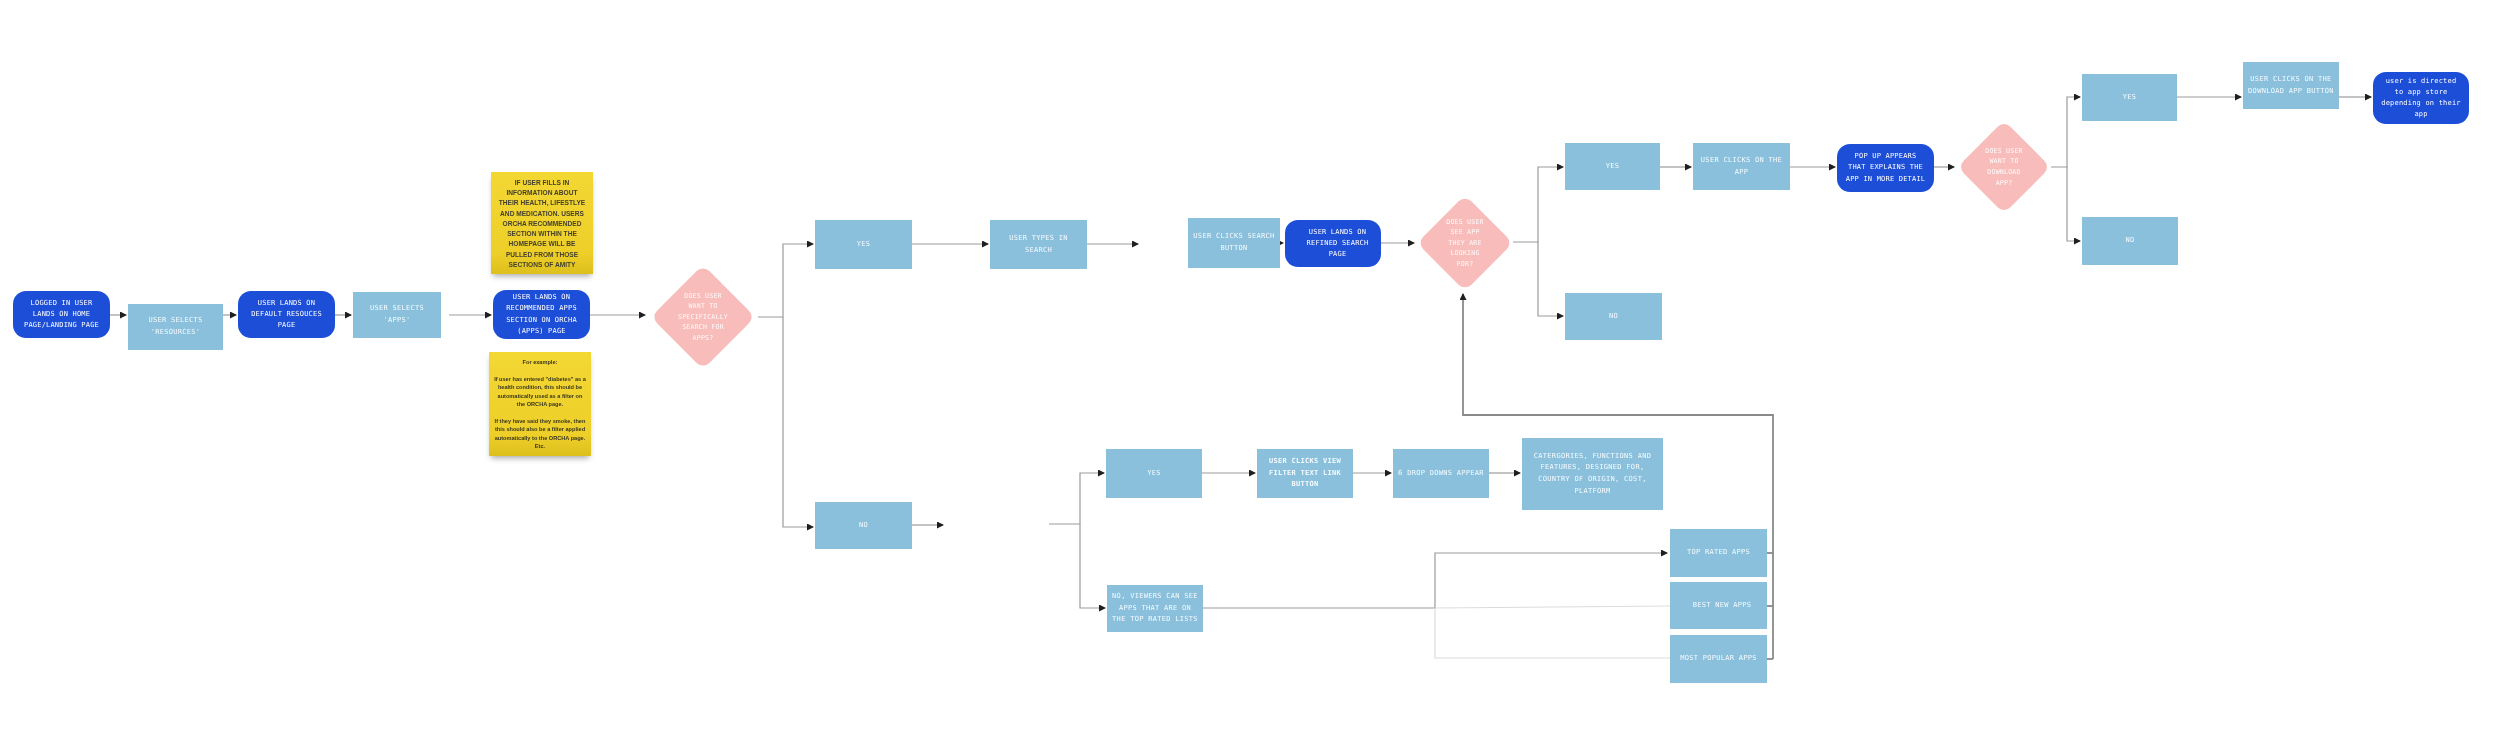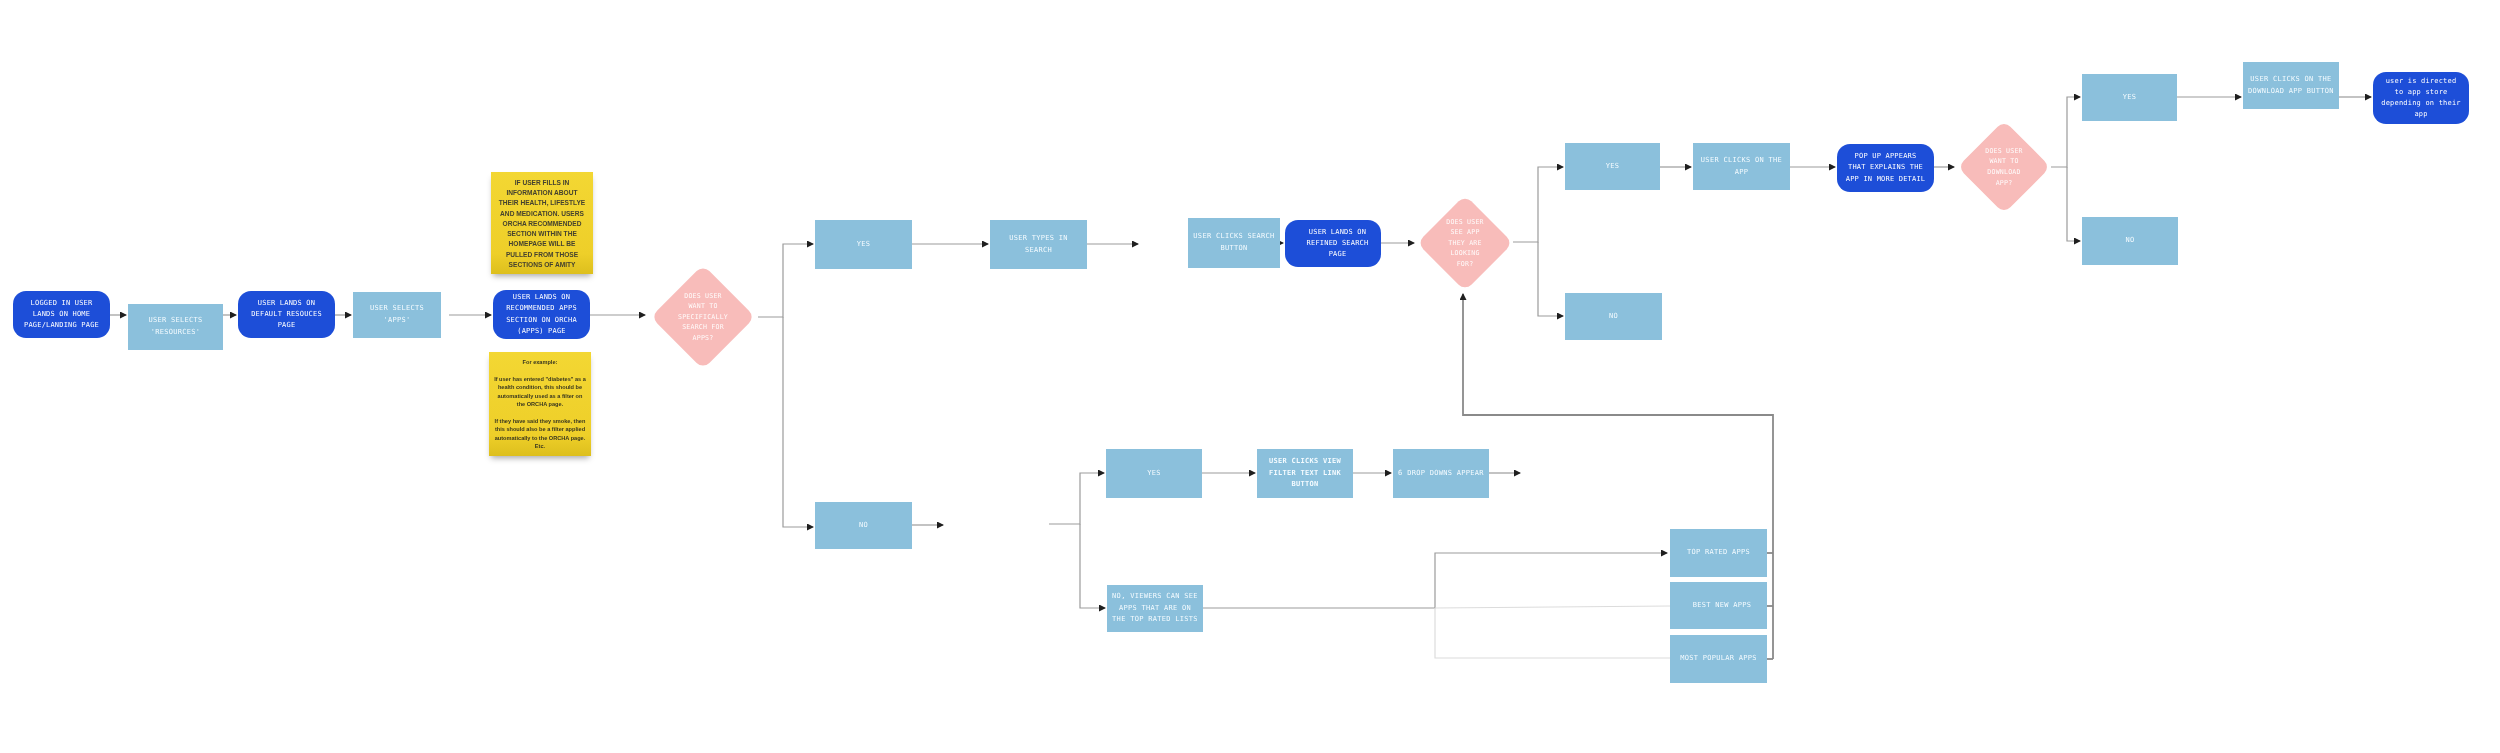--- a/index.html
+++ b/index.html
@@ -156,20 +156,23 @@
     </div>
     <div class="node process" style="left: 1106px; top: 449px; width: 96px; height: 49px;">
       <div class="label">YES</div>
     </div>
     <div class="node process" style="left: 1257px; top: 449px; width: 96px; height: 49px; font-weight: bold;">
       <div class="label">USER CLICKS VIEW FILTER TEXT LINK BUTTON</div>
     </div>
     <div class="node process" style="left: 1393px; top: 449px; width: 96px; height: 49px;">
       <div class="label">6 DROP DOWNS APPEAR</div>
     </div>
+    <div class="node process" style="left: 1522px; top: 438px; width: 141px; height: 72px;">
+      <div class="label">CATERGORIES, FUNCTIONS AND FEATURES, DESIGNED FOR, COUNTRY OF ORIGIN, COST, PLATFORM</div>
+    </div>
     <div class="node process" style="left: 1107px; top: 585px; width: 96px; height: 47px;">
       <div class="label">NO, VIEWERS CAN SEE APPS THAT ARE ON THE TOP RATED LISTS</div>
     </div>
     <div class="node process" style="left: 1670px; top: 529px; width: 97px; height: 48px;">
       <div class="label">TOP RATED APPS</div>
     </div>
     <div class="node process" style="left: 1670px; top: 582px; width: 97px; height: 47px; padding-left: 12px;">
       <div class="label">BEST NEW APPS</div>
     </div>
     <div class="node process" style="left: 1670px; top: 635px; width: 97px; height: 48px;">

